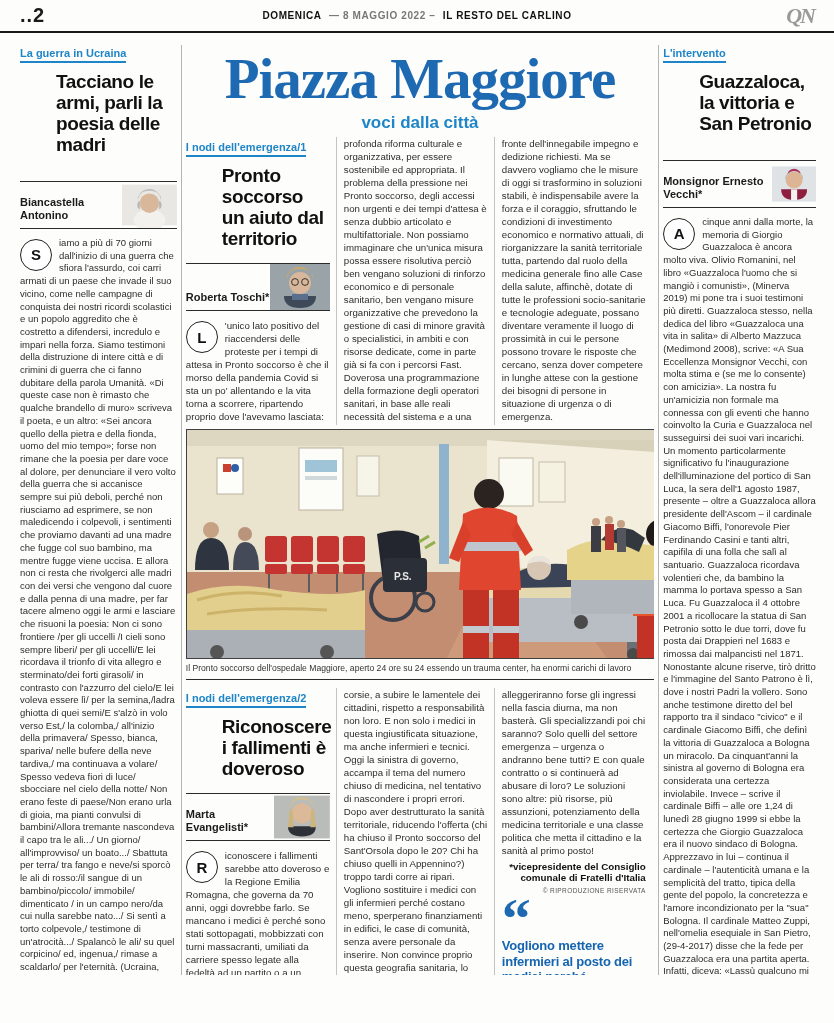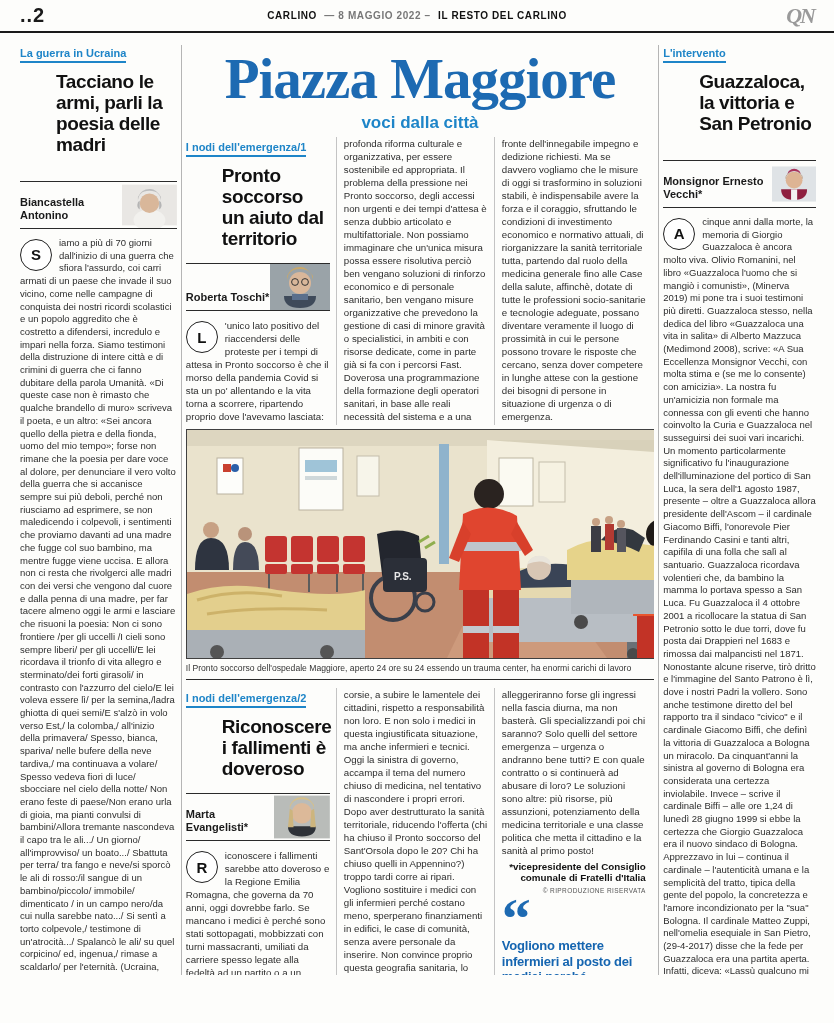--- a/index.html
+++ b/index.html
@@ -66,21 +66,21 @@
   .col-right .body, .col-left .body { font-size:9.5px; line-height:12.7px;}
 </style>
 </head>
 <body>
 
 <div class="page">
 
   <div class="hdr">
     <div class="pagenum">..2</div>
     <div class="dateline">
-      <span class="b">CARLINO</span>
+      <span class="b">DOMENICA</span>
       <span class="g">— 8 MAGGIO 2022 –</span>
       <span class="b">IL RESTO DEL CARLINO</span>
     </div>
     <div class="qn">QN</div>
   </div>
 
   <div class="content">
 
     <section class="col-left">
       <span class="kicker">La guerra in Ucraina</span>

